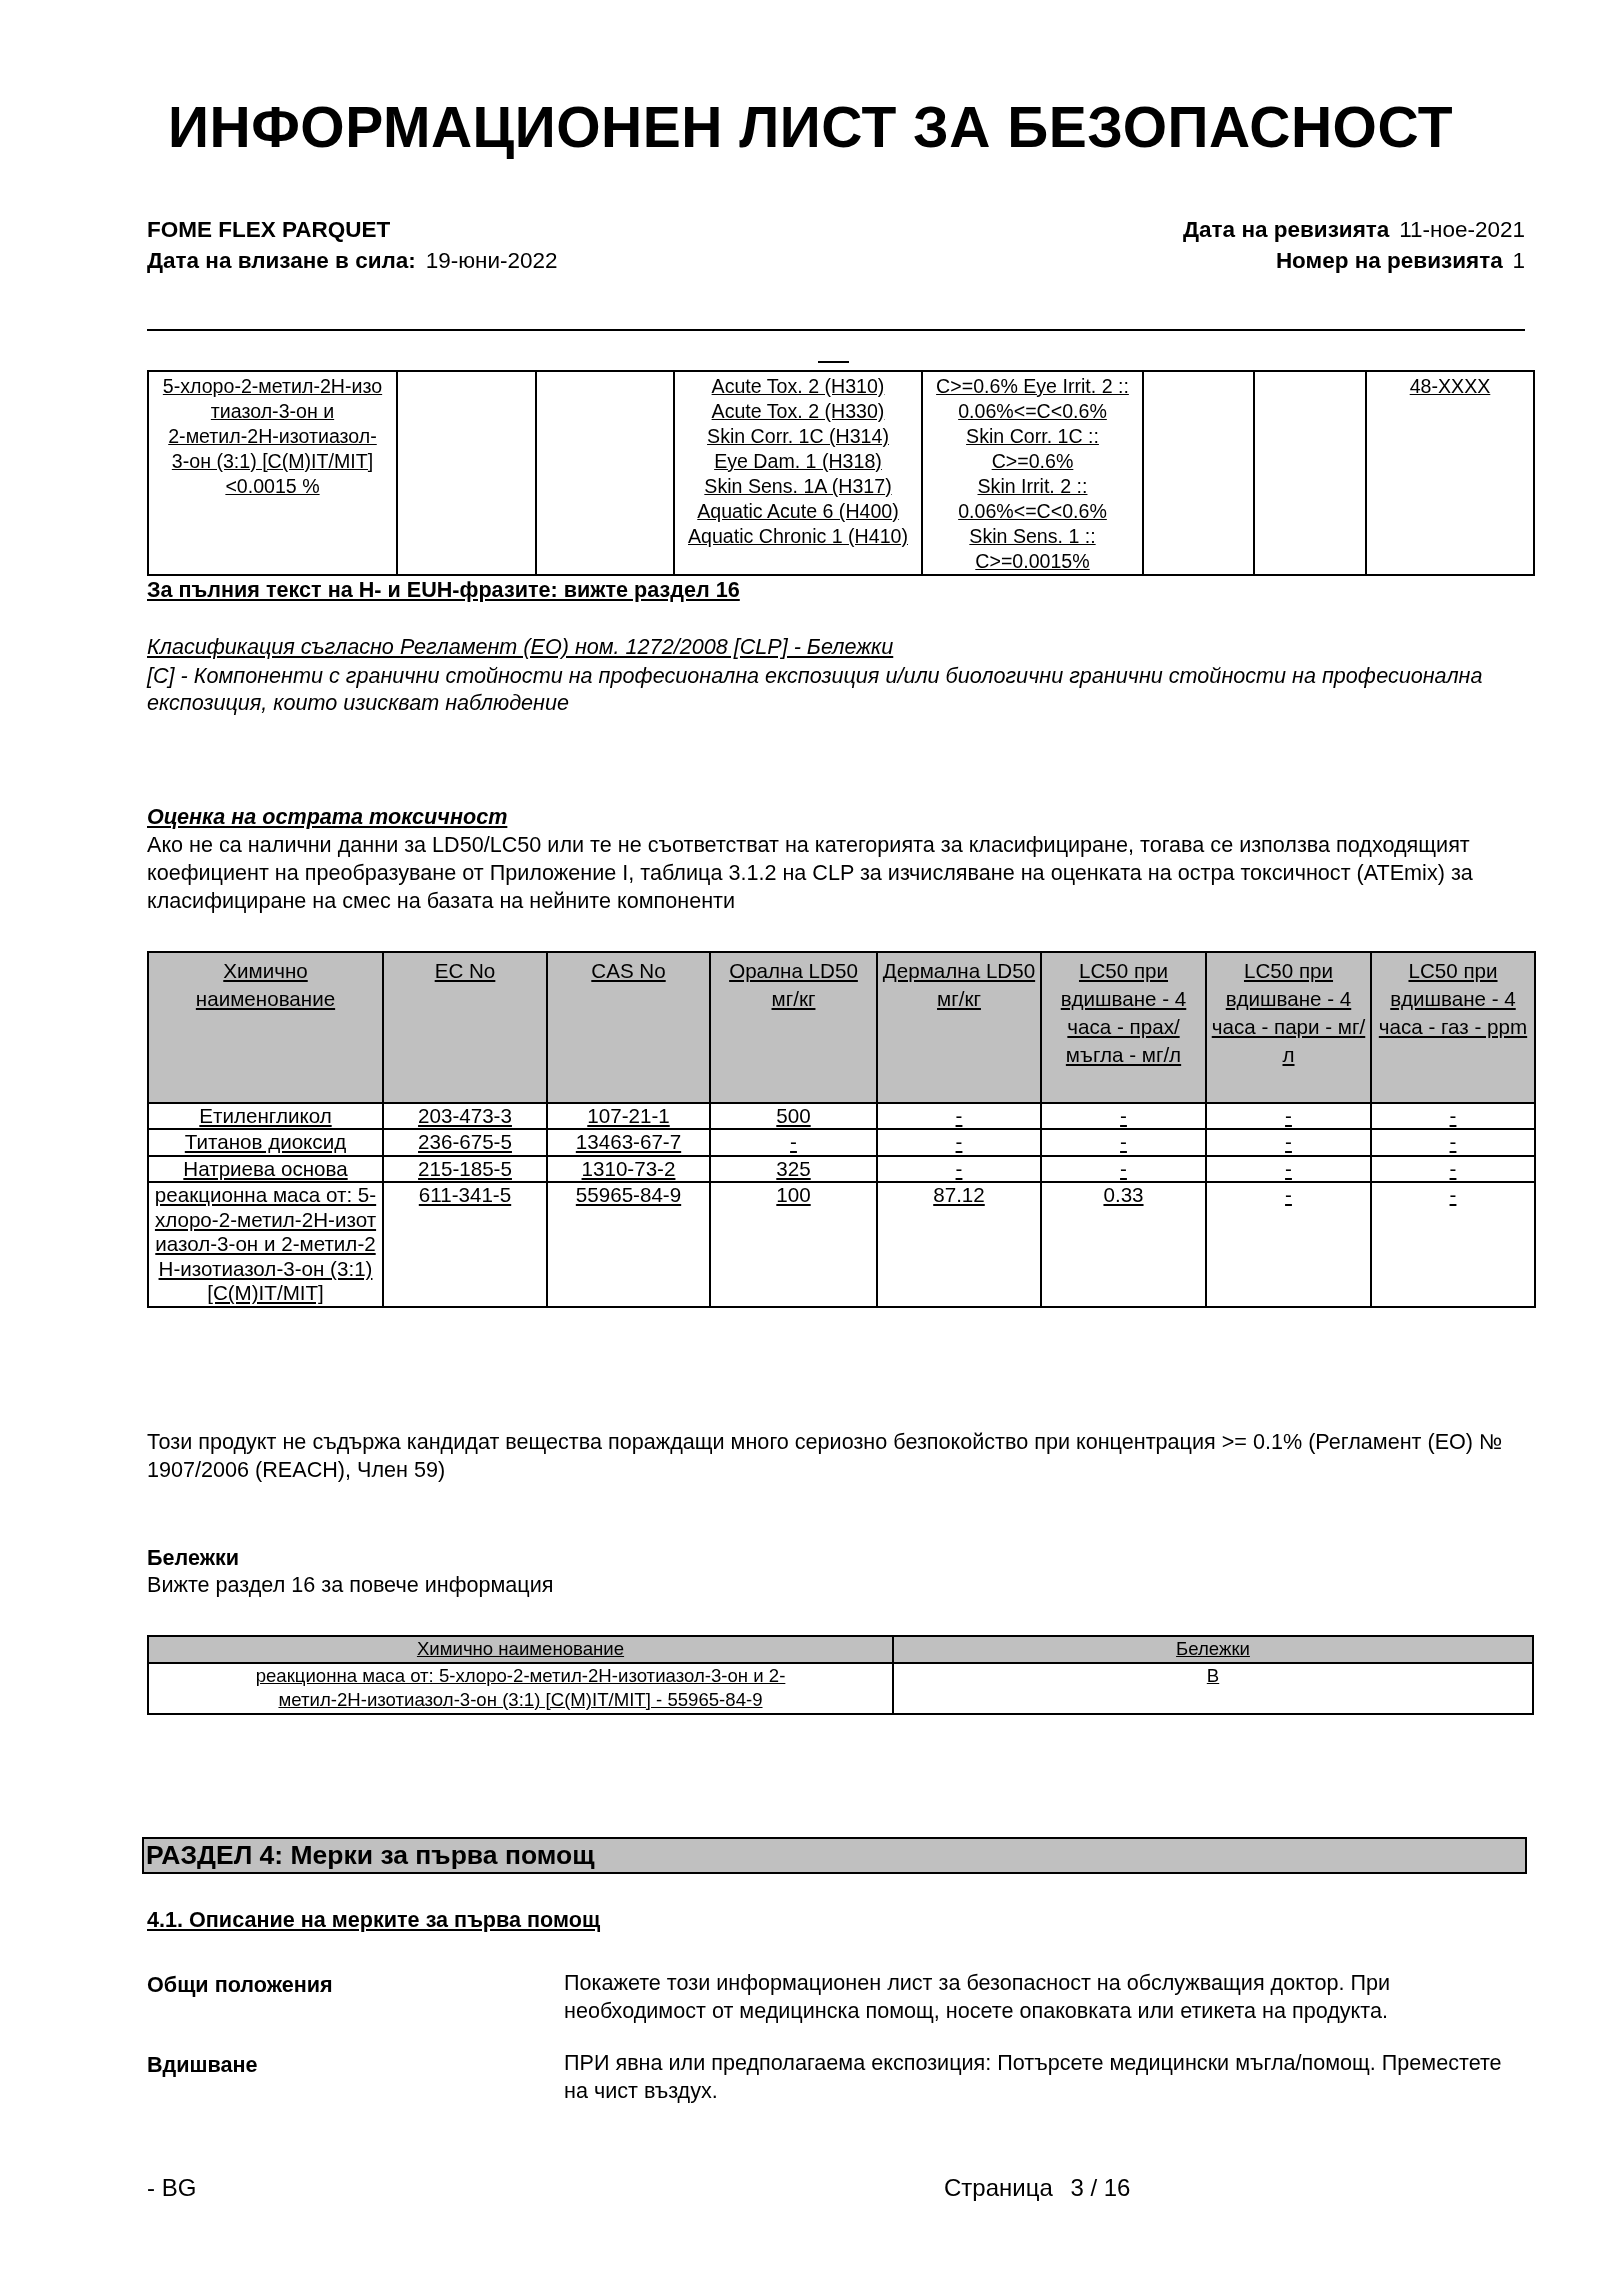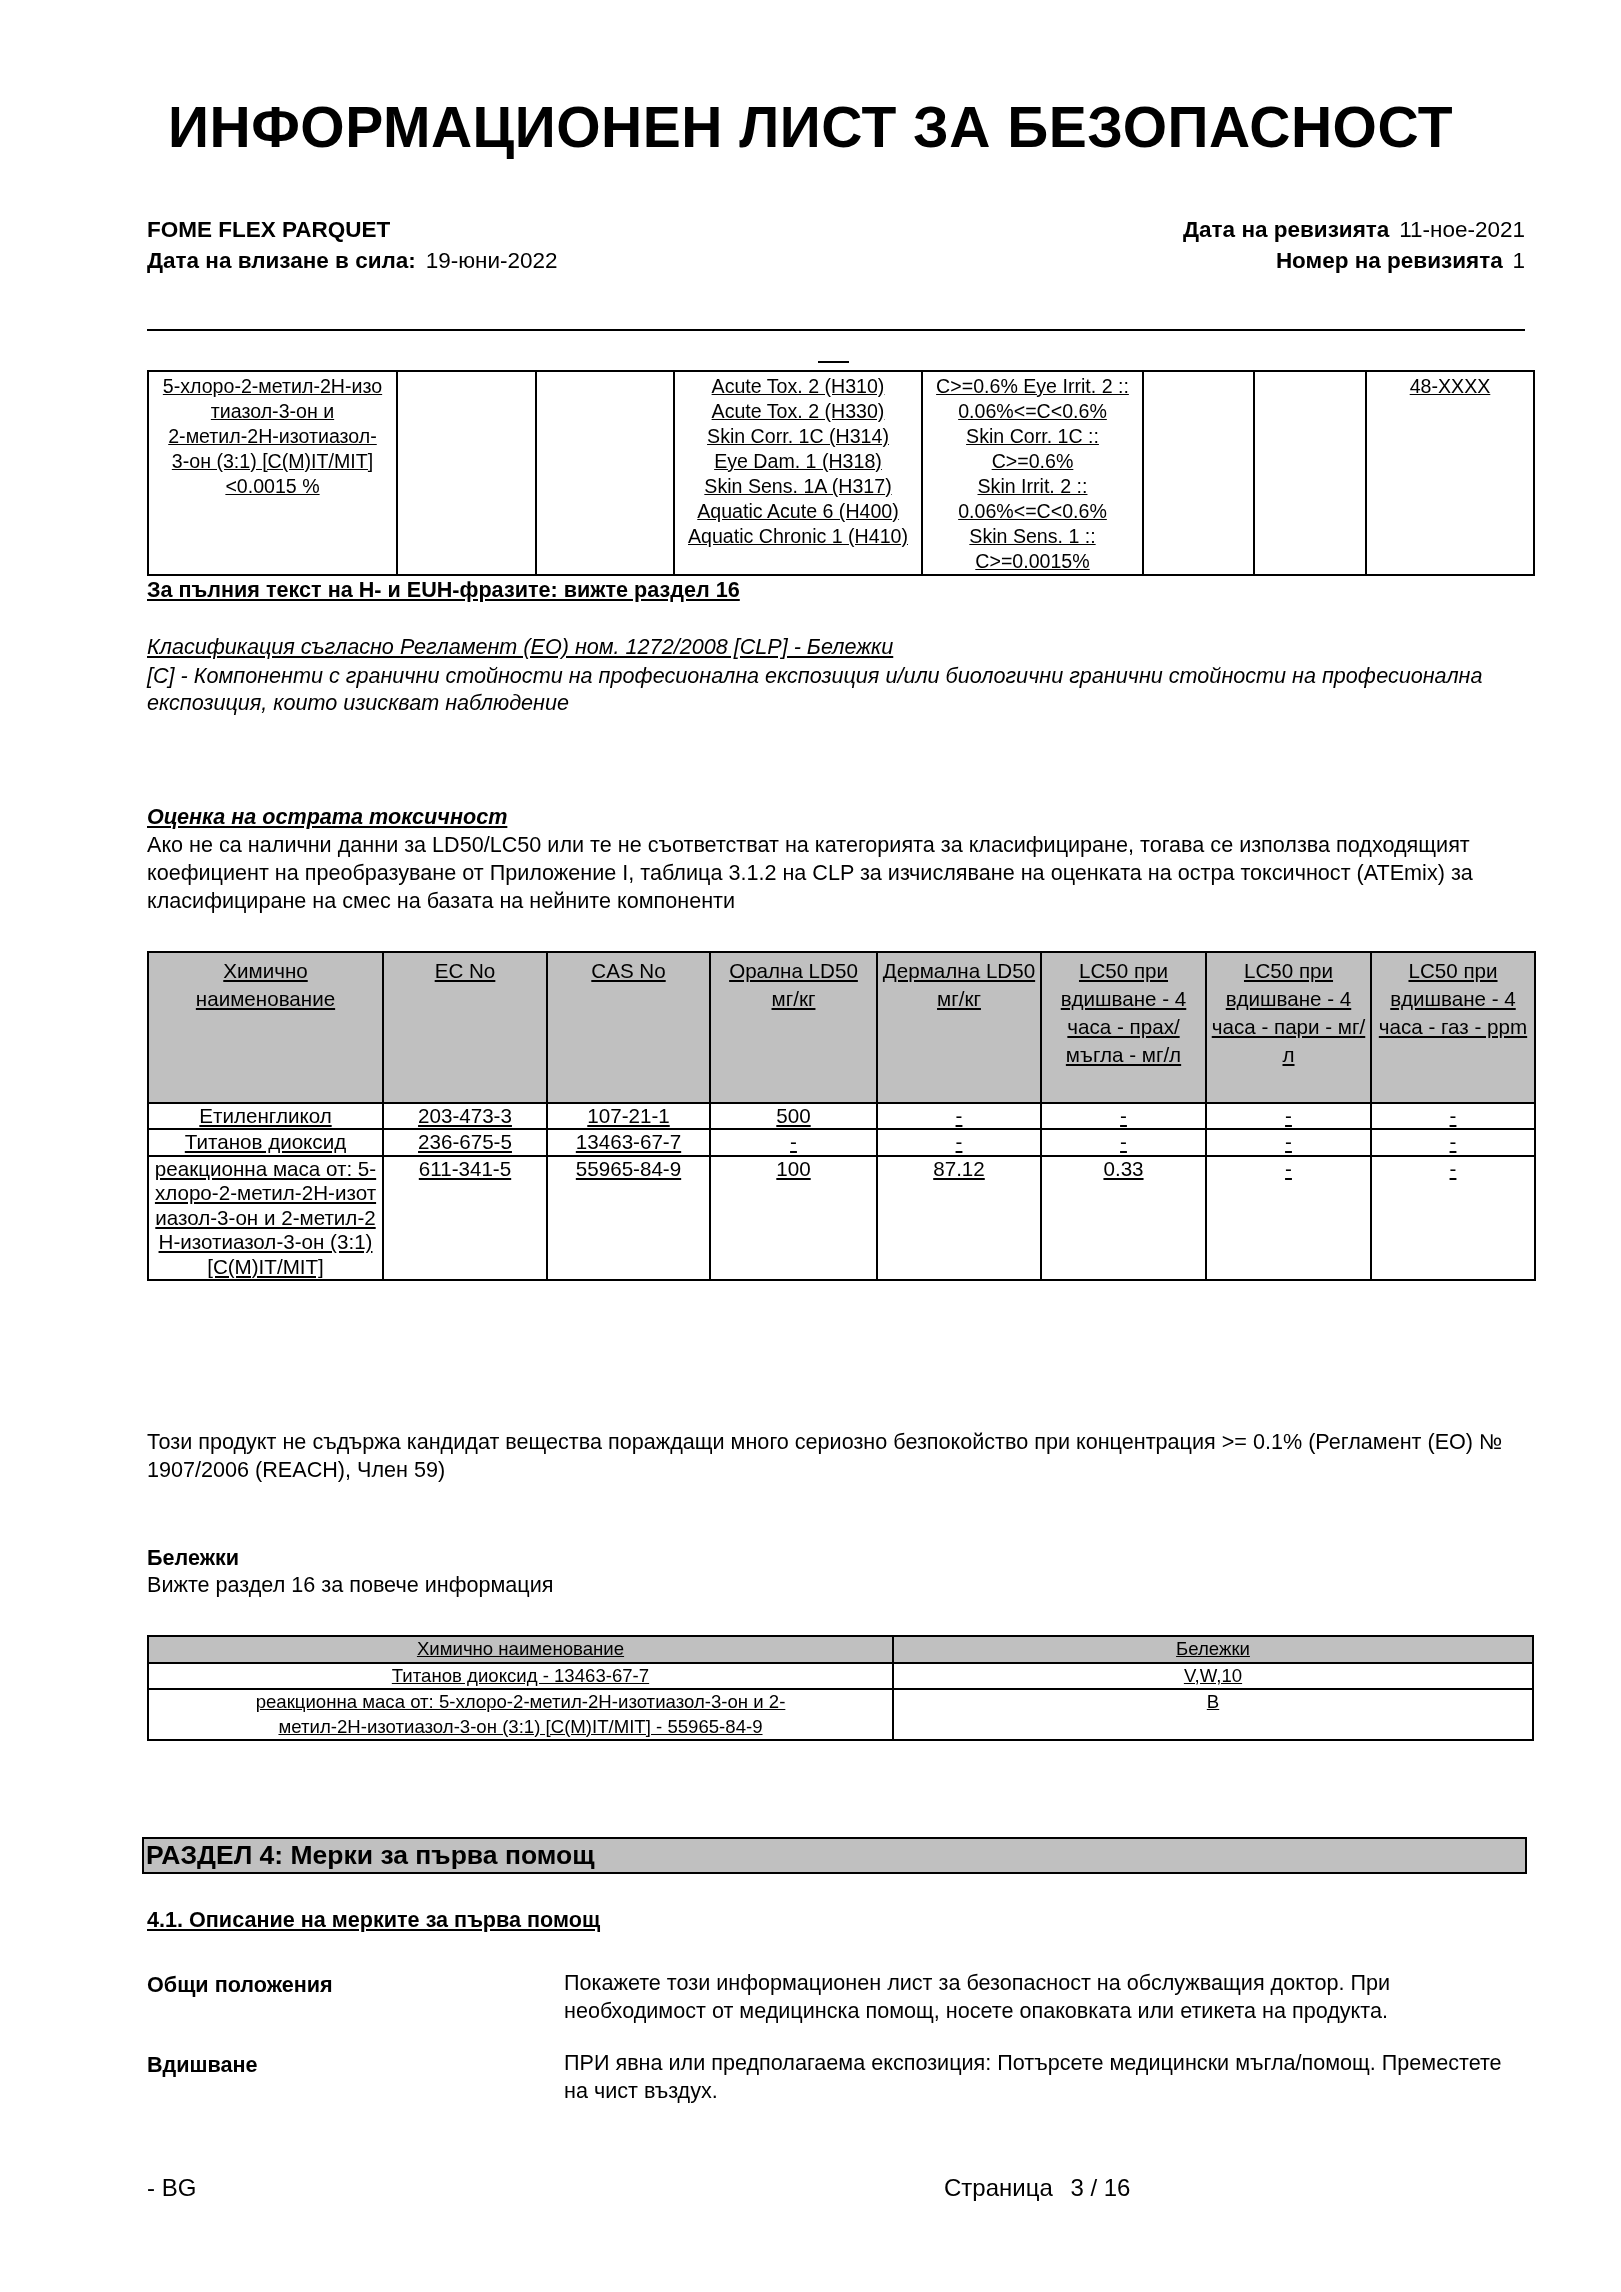--- a/index.html
+++ b/index.html
@@ -184,20 +184,30 @@
   <tr class="r2">
     <td>Титанов диоксид</td>
     <td>236-675-5</td>
     <td>13463-67-7</td>
     <td>-</td>
     <td>-</td>
     <td>-</td>
     <td>-</td>
     <td>-</td>
   </tr>
+  <tr class="r3">
+    <td>Натриева основа</td>
+    <td>215-185-5</td>
+    <td>1310-73-2</td>
+    <td>325</td>
+    <td>-</td>
+    <td>-</td>
+    <td>-</td>
+    <td>-</td>
+  </tr>
   <tr class="r5">
     <td style="word-break:break-all">реакционна маса от: 5-хлоро-2-метил-2H-изотиазол-3-он и 2-метил-2H-изотиазол-3-он (3:1) [C(M)IT/MIT]</td>
     <td>611-341-5</td>
     <td>55965-84-9</td>
     <td>100</td>
     <td>87.12</td>
     <td>0.33</td>
     <td>-</td>
     <td>-</td>
   </tr>
@@ -212,24 +222,20 @@
 <table class="abs t3">
   <colgroup>
       <col style="width:745px">
       <col style="width:640px">
     </colgroup>
   <tbody>
       <tr>
     <th>Химично наименование</th>
     <th>Бележки</th>
   </tr>
-  <tr>
-    <td>Титанов диоксид - 13463-67-7</td>
-    <td>V,W,10</td>
-  </tr>
   <tr class="n2">
     <td style="padding:0 88px">реакционна маса от: 5-хлоро-2-метил-2H-изотиазол-3-он и 2-метил-2H-изотиазол-3-он (3:1) [C(M)IT/MIT] - 55965-84-9</td>
     <td>B</td>
   </tr>
 </tbody>
   </table>
 
 <div class="abs sec-box">РАЗДЕЛ 4: Мерки за първа помощ</div>
 
 <div class="abs sub41">

